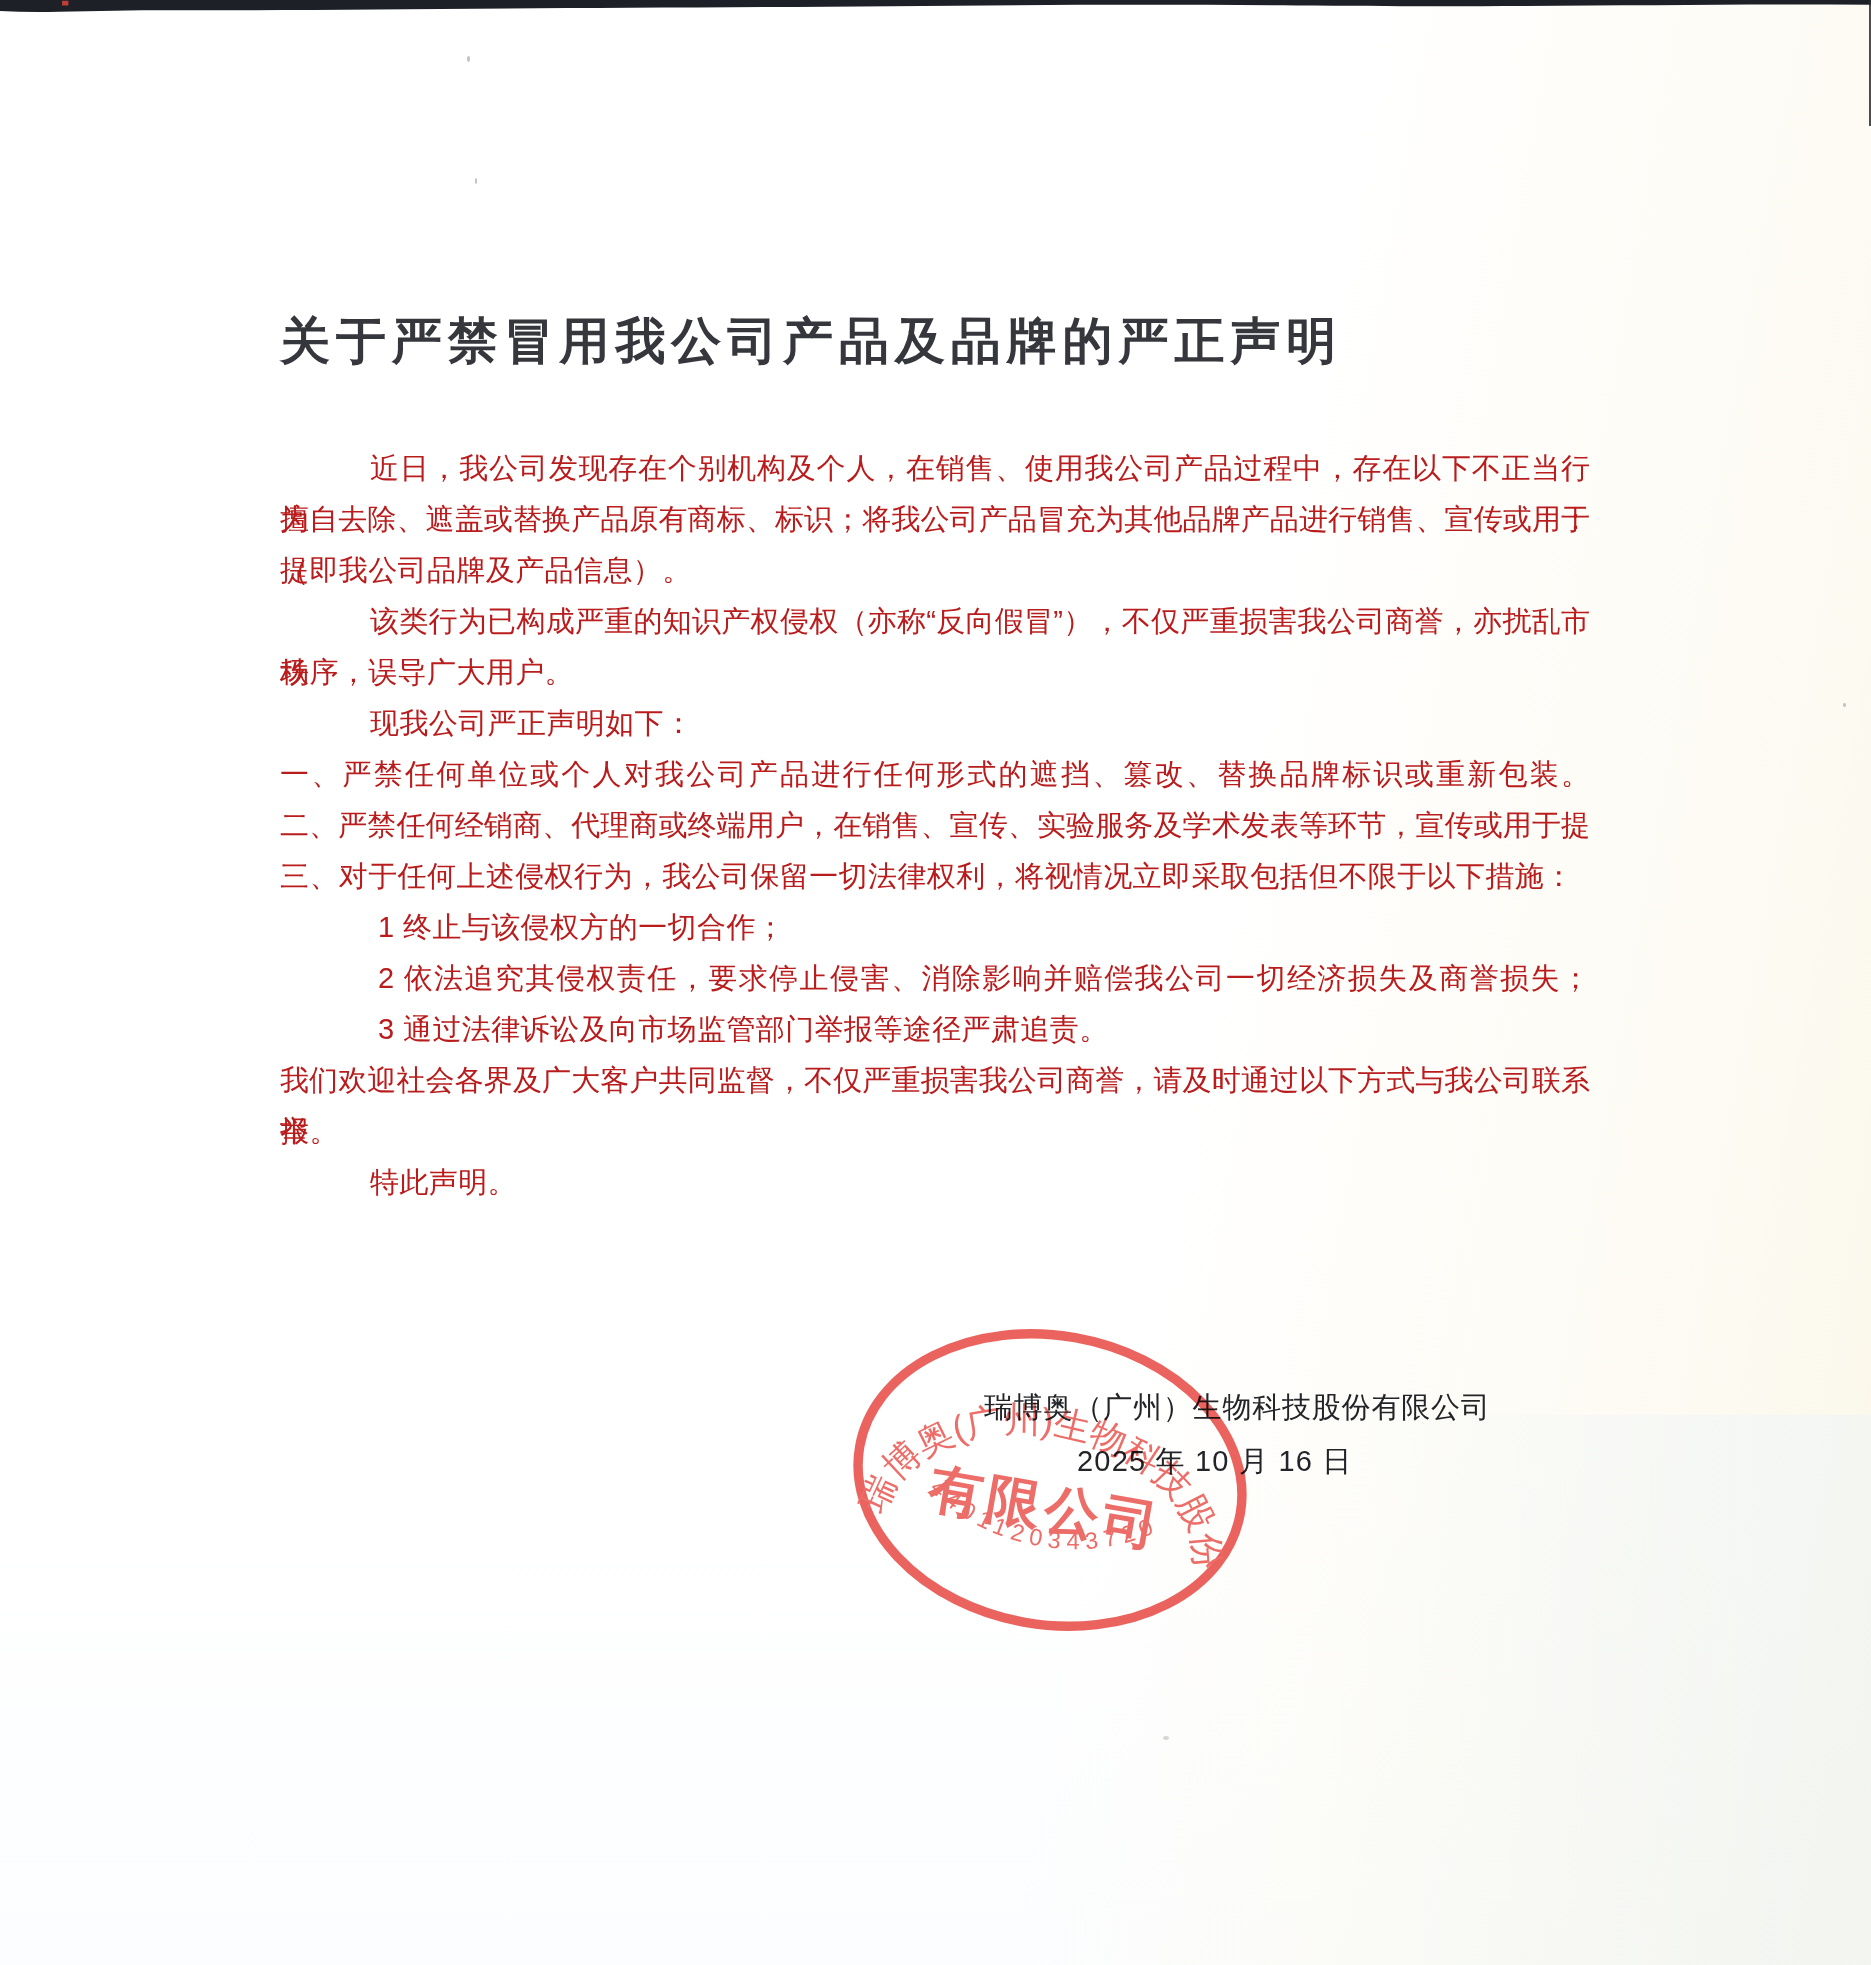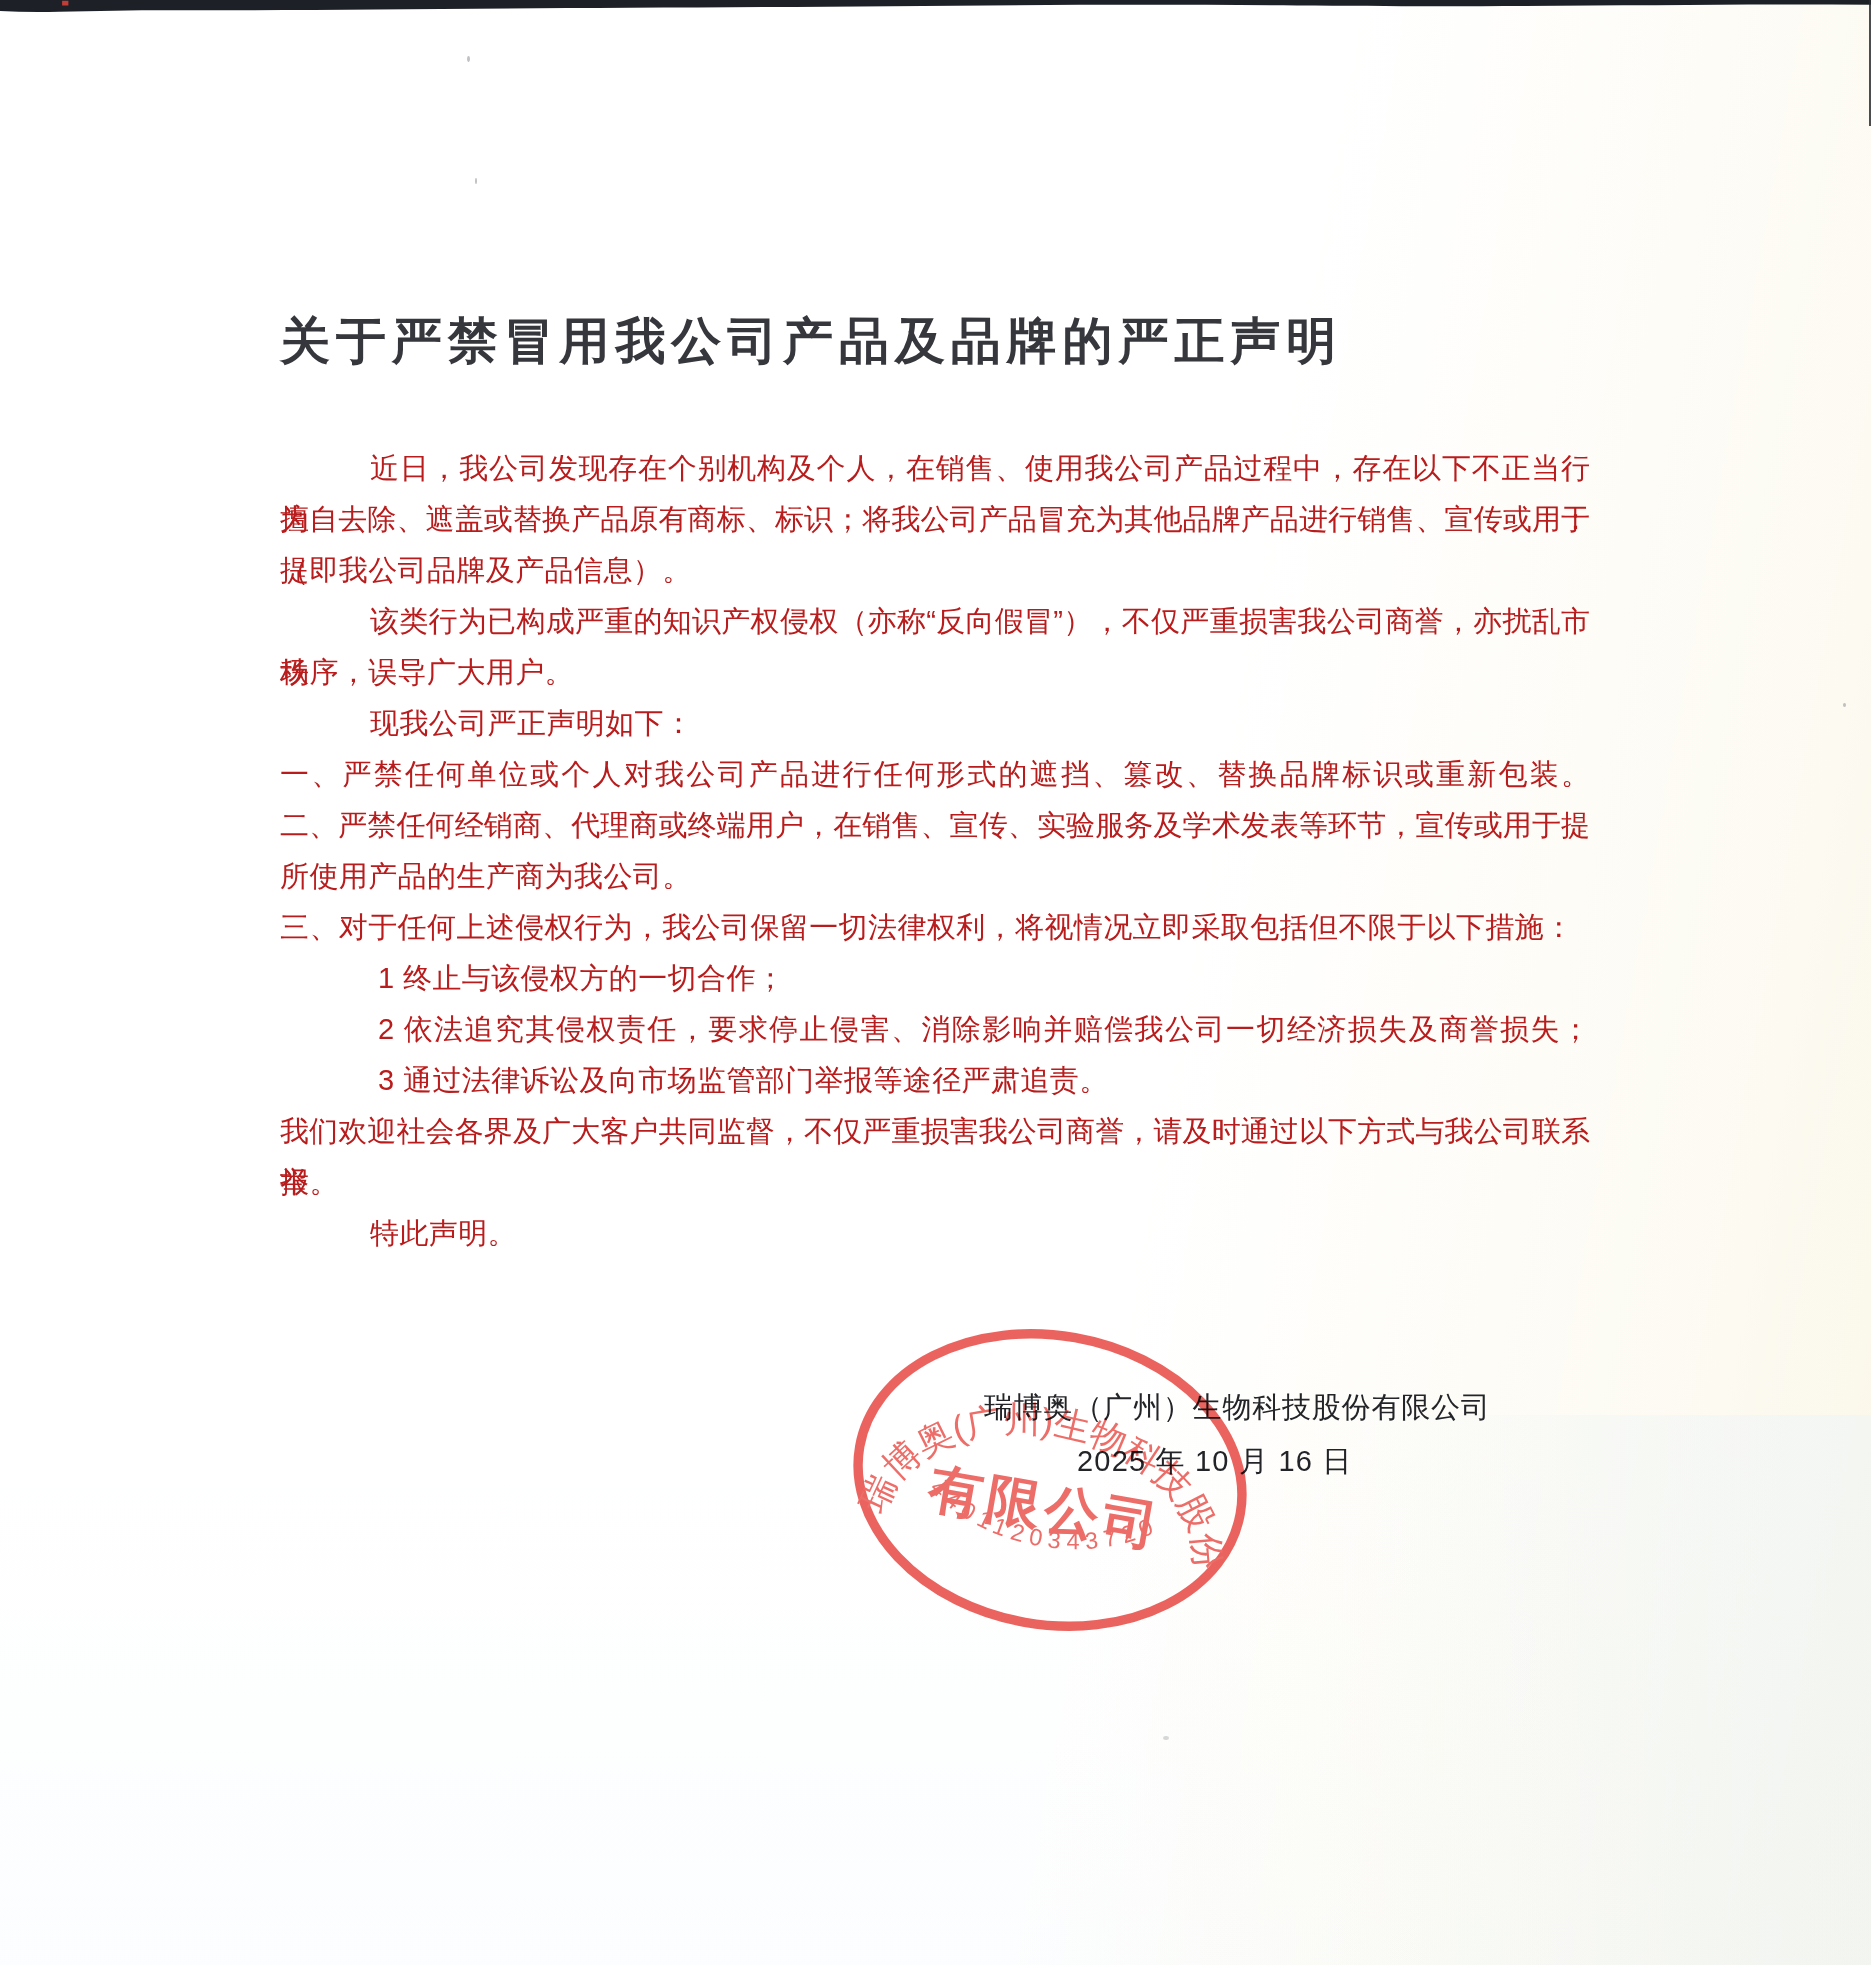--- a/index.html
+++ b/index.html
@@ -75,21 +75,20 @@
 
   <div class="body-block">
     <div class="line para justify">近日，我公司发现存在个别机构及个人，在销售、使用我公司产品过程中，存在以下不正当行为：</div>
     <div class="line justify">擅自去除、遮盖或替换产品原有商标、标识；将我公司产品冒充为其他品牌产品进行销售、宣传或用于提</div>
     <div class="line">（即我公司品牌及产品信息）。</div>
     <div class="line para justify">该类行为已构成严重的知识产权侵权（亦称“反向假冒”），不仅严重损害我公司商誉，亦扰乱市场</div>
     <div class="line">秩序，误导广大用户。</div>
     <div class="line para">现我公司严正声明如下：</div>
     <div class="line justify">一、严禁任何单位或个人对我公司产品进行任何形式的遮挡、篡改、替换品牌标识或重新包装。</div>
     <div class="line justify">二、严禁任何经销商、代理商或终端用户，在销售、宣传、实验服务及学术发表等环节，宣传或用于提</div>
-    <div class="line">所使用产品的生产商为我公司。</div>
     <div class="line">三、对于任何上述侵权行为，我公司保留一切法律权利，将视情况立即采取包括但不限于以下措施：</div>
     <div class="line item">1  终止与该侵权方的一切合作；</div>
     <div class="line item justify">2  依法追究其侵权责任，要求停止侵害、消除影响并赔偿我公司一切经济损失及商誉损失；</div>
     <div class="line item">3  通过法律诉讼及向市场监管部门举报等途径严肃追责。</div>
     <div class="line justify">我们欢迎社会各界及广大客户共同监督，不仅严重损害我公司商誉，请及时通过以下方式与我公司联系举</div>
     <div class="line">报。</div>
     <div class="line para">特此声明。</div>
   </div>
 
   <div class="company-line">瑞博奥（广州）生物科技股份有限公司</div>

